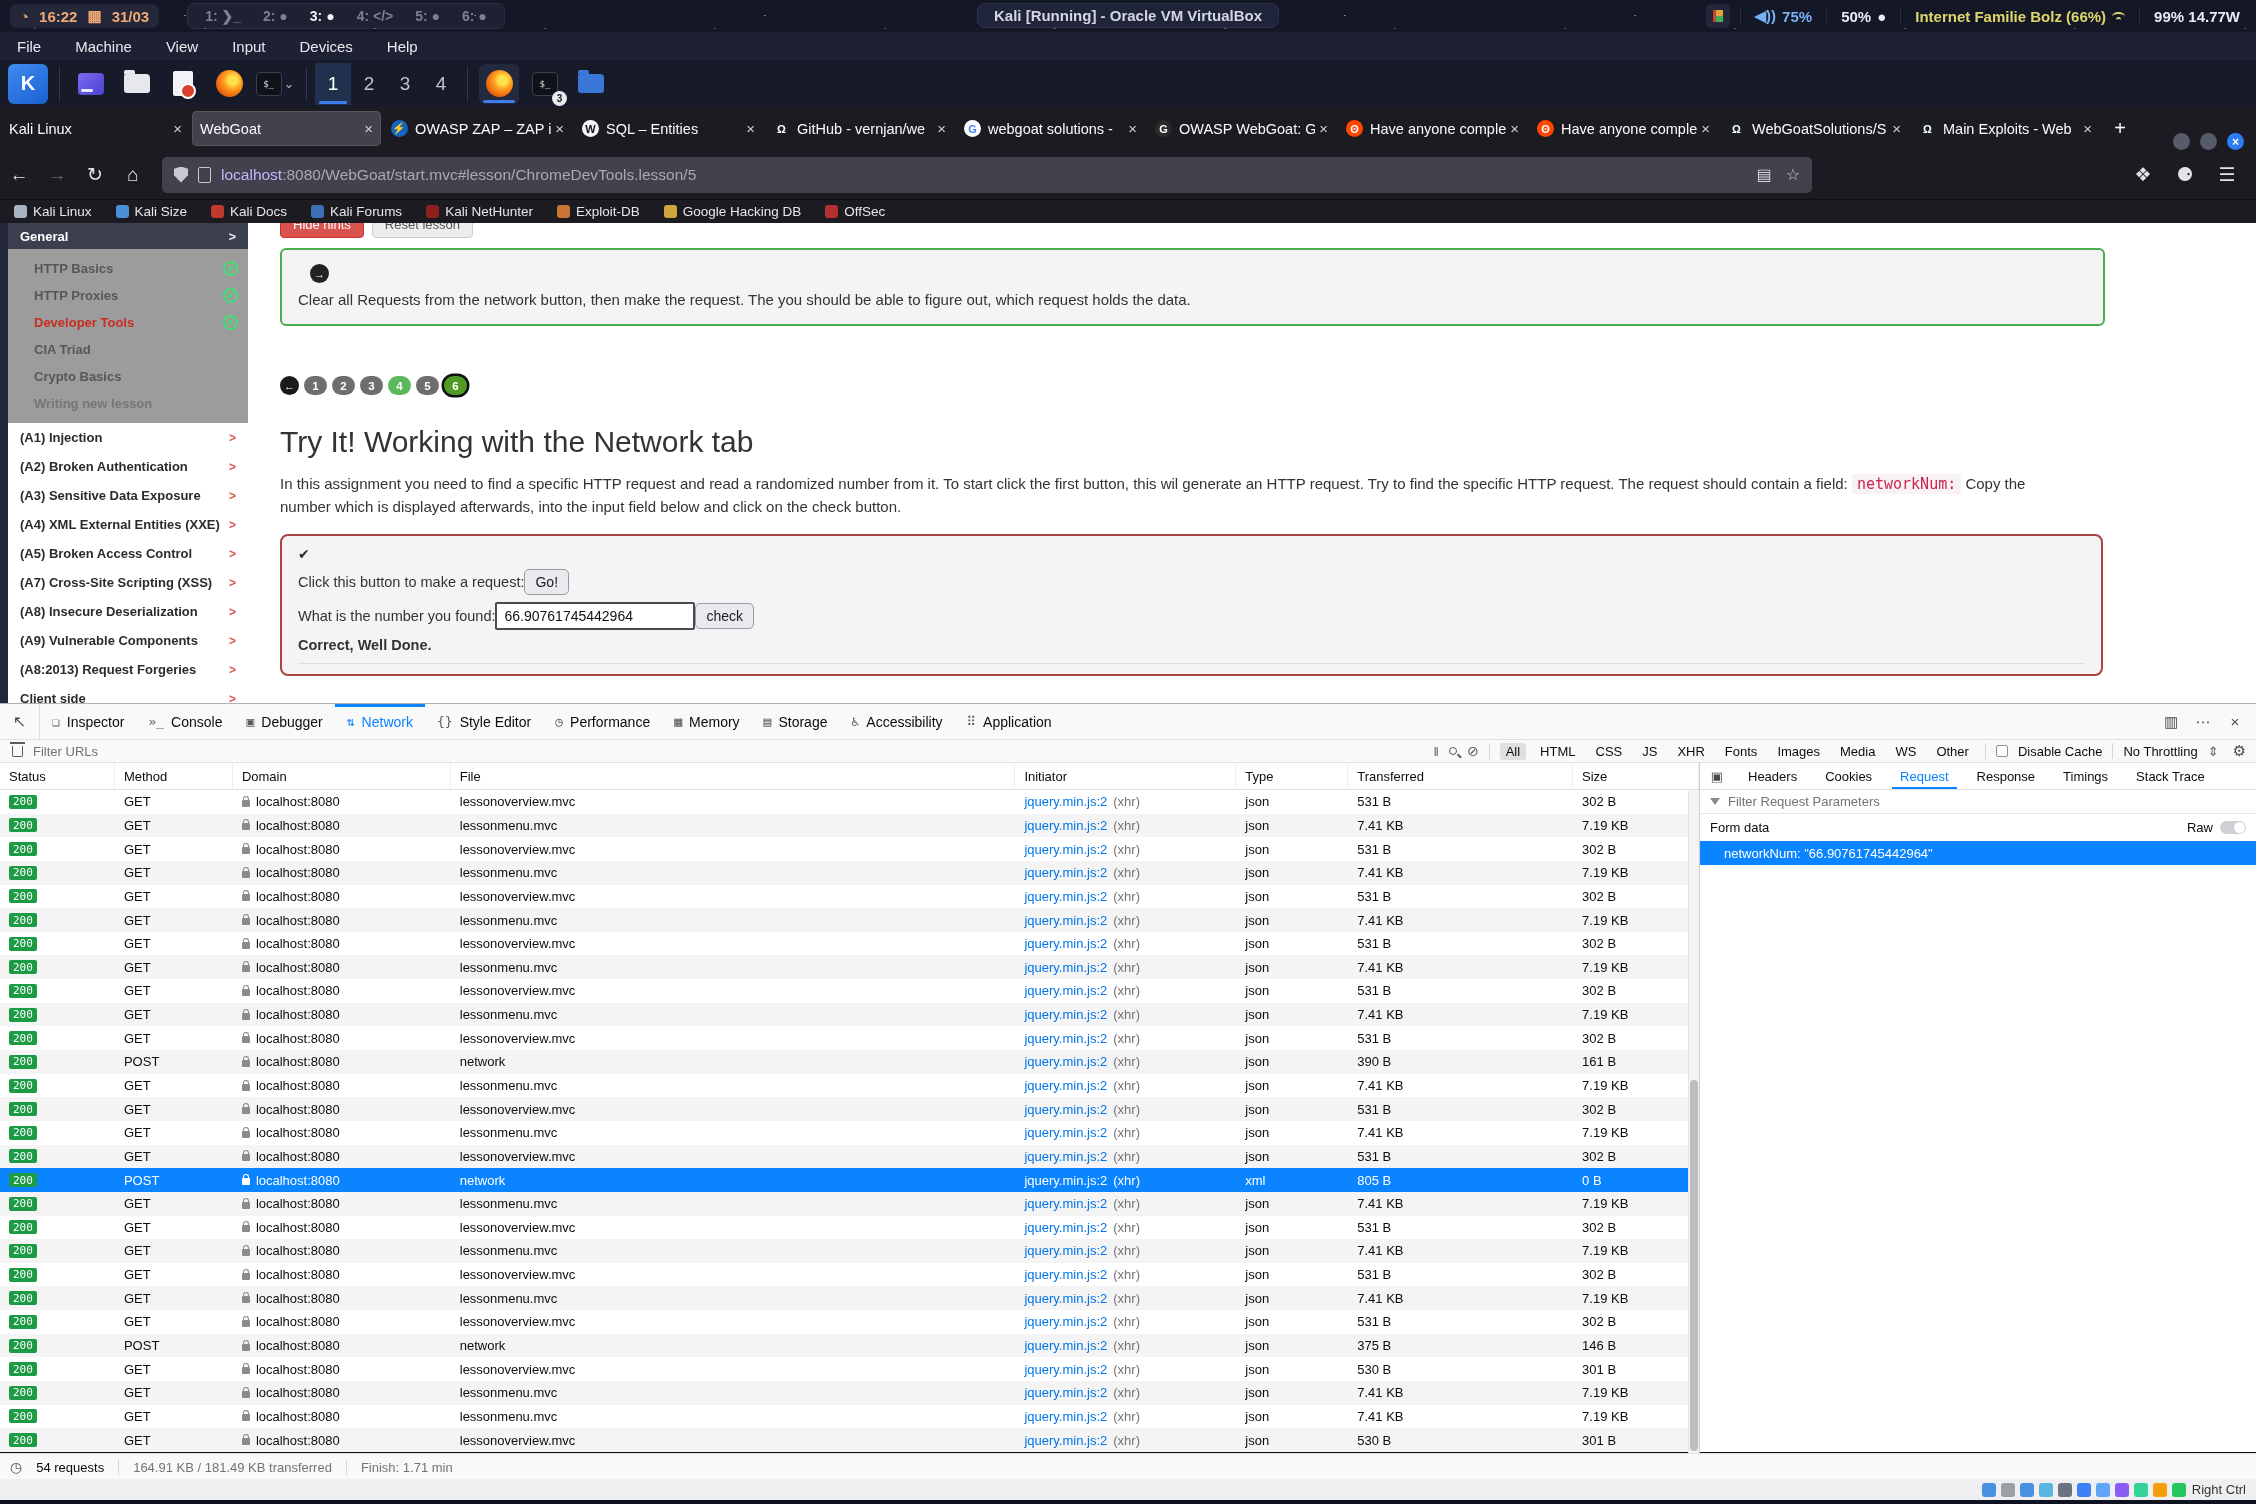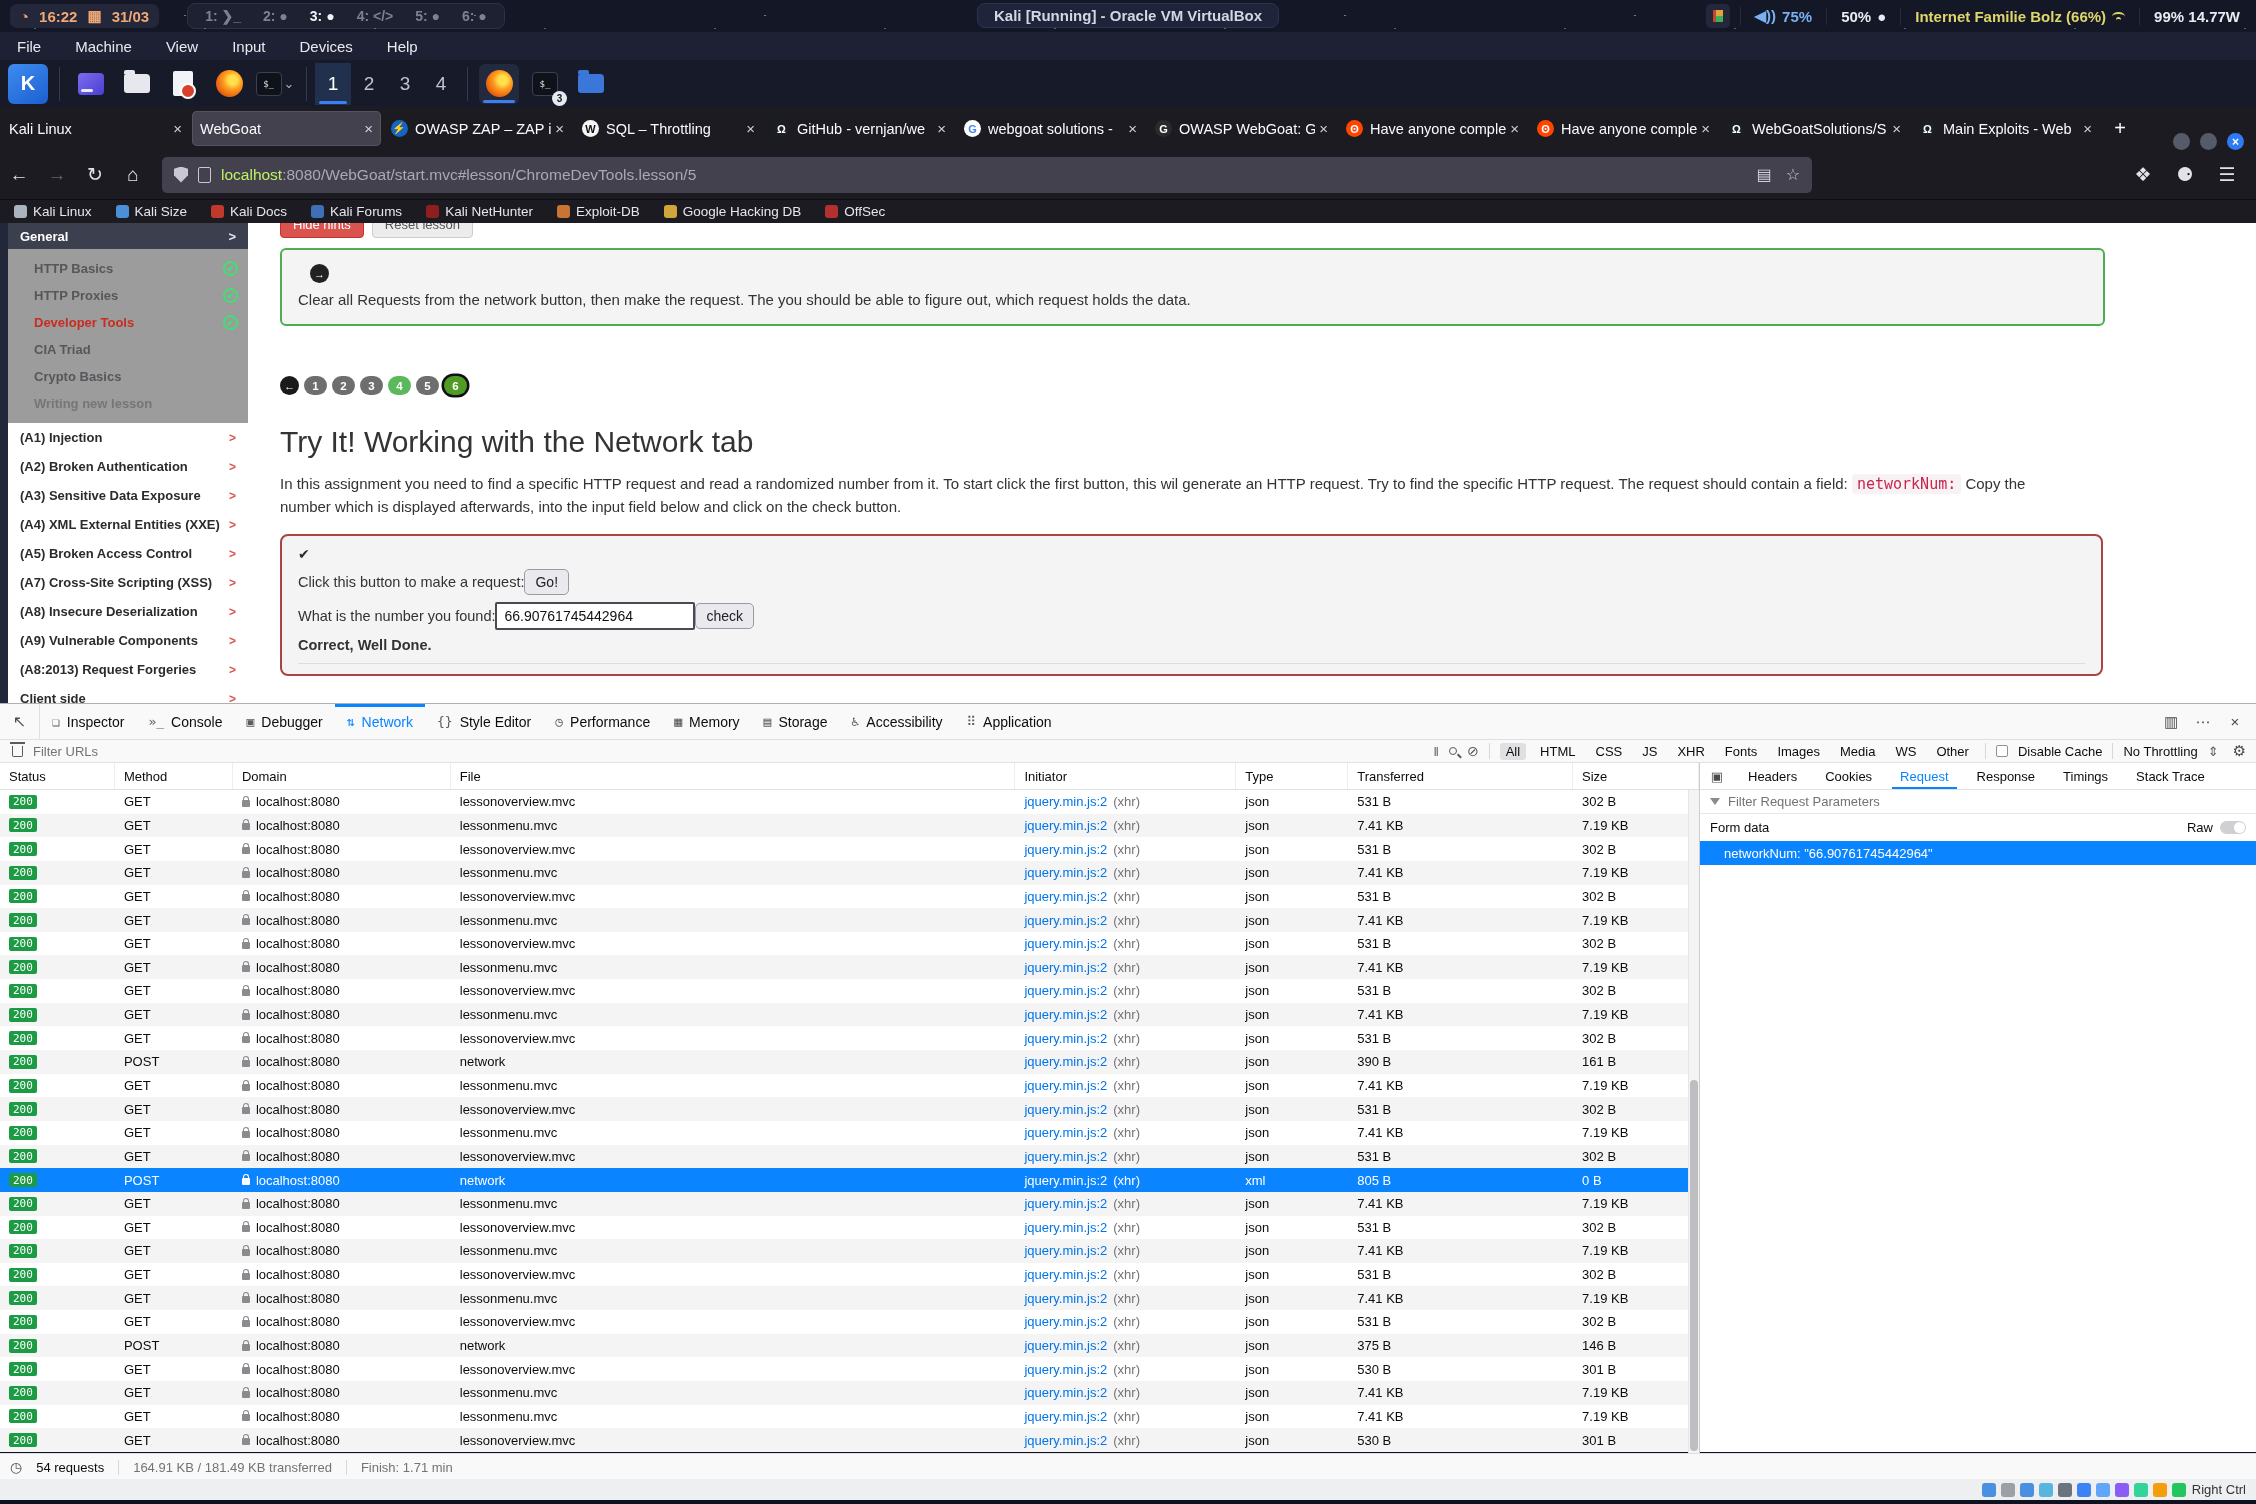--- a/index.html
+++ b/index.html
@@ -72,21 +72,21 @@
 
   
   #navbar { position:absolute; left:0; top:150px; width:2256px; height:50px; background:#1c1b22; display:flex; align-items:center;
     border-bottom:1px solid #0d0d12; }
   .nav-ic { width:34px; height:34px; display:flex; align-items:center; justify-content:center; color:#e2e2e8; font-size:19px; margin:0 2px; }
   .nav-ic.dim { color:#62626e; }
   #urlbox { width:1650px; height:36px; background:#42414d; border-radius:5px; margin-left:10px; display:flex; align-items:center;
     padding:0 12px; font-size:15.5px; }
   .shield { width:14px; height:16px; background:#c8c8d2; clip-path:polygon(50% 0,100% 14%,100% 55%,50% 100%,0 55%,0 14%); margin-right:10px; }
   .pageic { width:13px; height:16px; border:1.6px solid #c8c8d2; border-radius:2px; margin-right:10px; }
-  .url-host { color:#bef264; } .url-rest { color:#a9a9b3; }
+  .url-host { color:#c4b5fd; } .url-rest { color:#a9a9b3; }
   .url-right { margin-left:auto; display:flex; gap:14px; color:#cfcfd8; font-size:16px; }
   .nav-right { margin-left:auto; display:flex; align-items:center; gap:4px; padding-right:10px; }
 
   
   #bmbar { position:absolute; left:0; top:200px; width:2256px; height:23px; background:#1c1b22; display:flex; align-items:center;
     padding-left:14px; gap:24px; font-size:13.5px; color:#e6e6ec; }
   .bm { display:flex; align-items:center; gap:6px; }
   .bm i { width:13px; height:13px; border-radius:3px; display:block; }
 
   
@@ -305,21 +305,21 @@
         <span class="lbl">WebGoat</span>
         <span class="x">×</span>
       </div>
       <div class="fftab">
         <span class="favicon" style="background: rgb(21, 101, 192); color: rgb(255, 255, 255);">⚡</span>
         <span class="lbl">OWASP ZAP – ZAP i</span>
         <span class="x">×</span>
       </div>
       <div class="fftab">
         <span class="favicon" style="background: rgb(245, 245, 245); color: rgb(17, 17, 17);">W</span>
-        <span class="lbl">SQL – Throttling</span>
+        <span class="lbl">SQL – Entities</span>
         <span class="x">×</span>
       </div>
       <div class="fftab">
         <span class="favicon" style="background: rgb(27, 31, 35); color: rgb(255, 255, 255);">Ω</span>
         <span class="lbl">GitHub - vernjan/we</span>
         <span class="x">×</span>
       </div>
       <div class="fftab">
         <span class="favicon" style="background: rgb(255, 255, 255); color: rgb(66, 133, 244);">G</span>
         <span class="lbl">webgoat solutions -</span>

